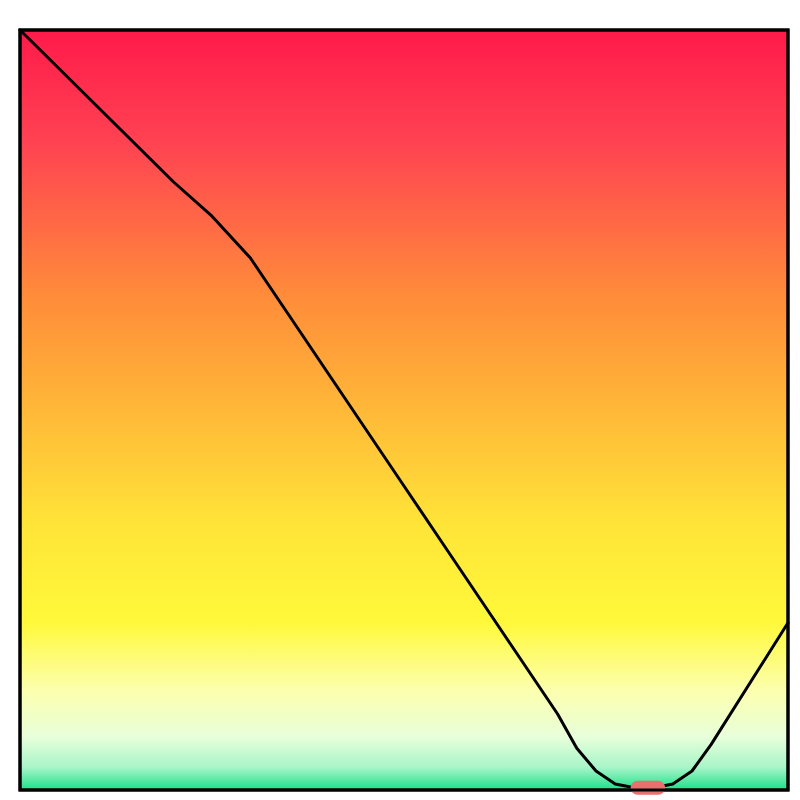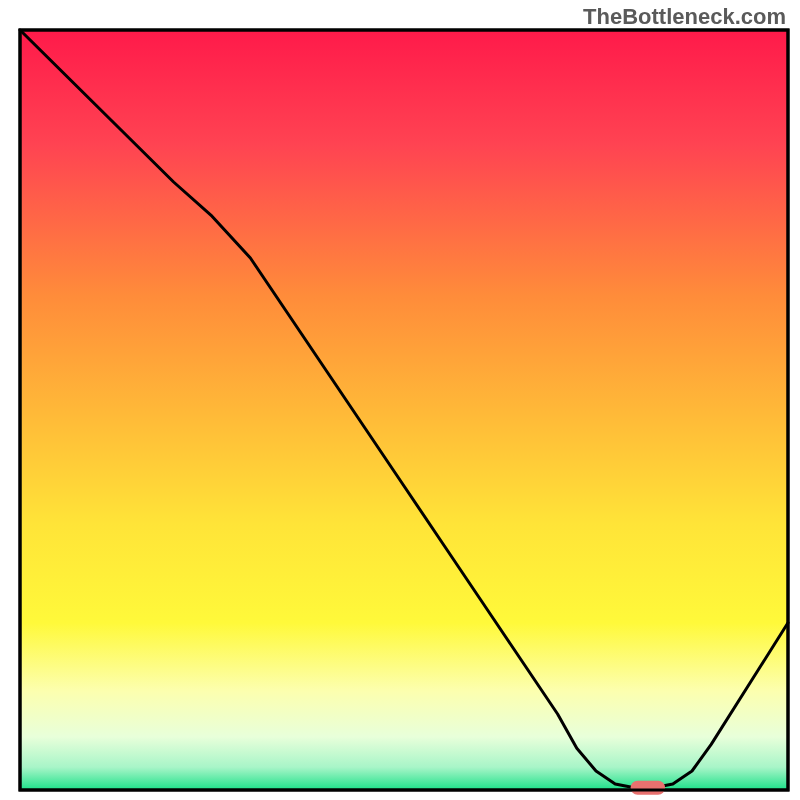--- a/index.html
+++ b/index.html
@@ -26,21 +26,20 @@
     font-family: Arial, sans-serif;
   }
   svg {
     display: block;
   }
 </style>
 </head>
 <body>
 
 <div class="chart-container">
-  <div class="watermark">TheBottleneck.com</div>
   <svg id="chart-svg" width="800" height="800">
     <defs>
       <linearGradient id="bg-gradient" x1="0" y1="0" x2="0" y2="1">
           <stop offset="0%" stop-color="#ff1a4a"></stop>
           <stop offset="15%" stop-color="#ff4352"></stop>
           <stop offset="35%" stop-color="#ff8c3a"></stop>
           <stop offset="50%" stop-color="#ffb838"></stop>
           <stop offset="65%" stop-color="#ffe438"></stop>
           <stop offset="78%" stop-color="#fff93a"></stop>
           <stop offset="87%" stop-color="#fcffaf"></stop>

